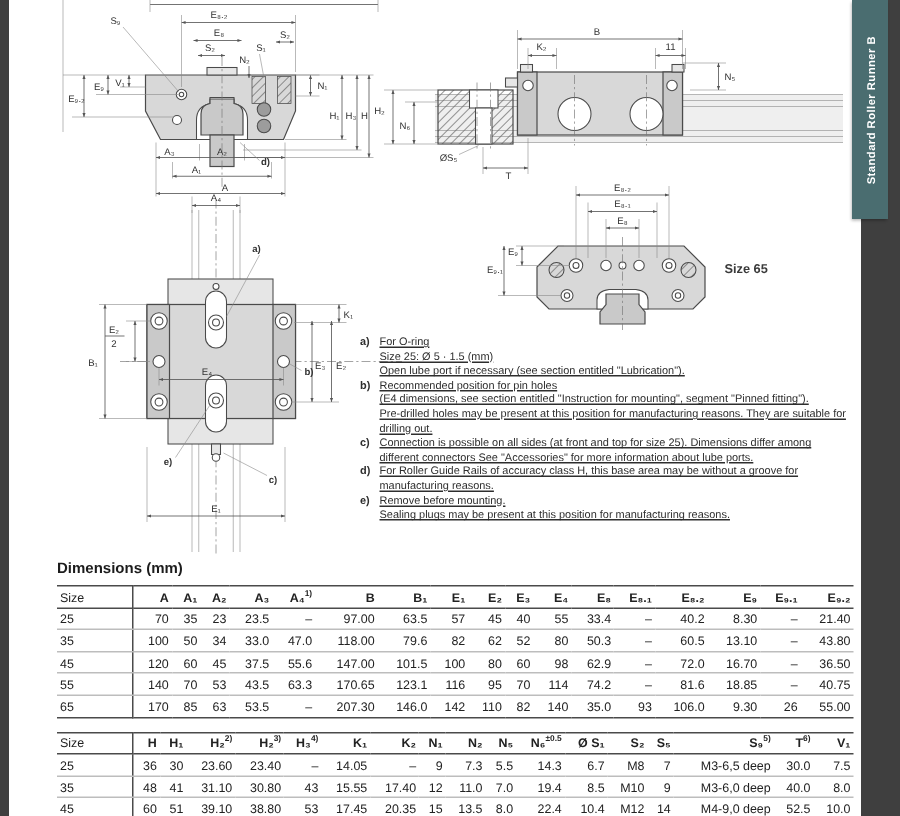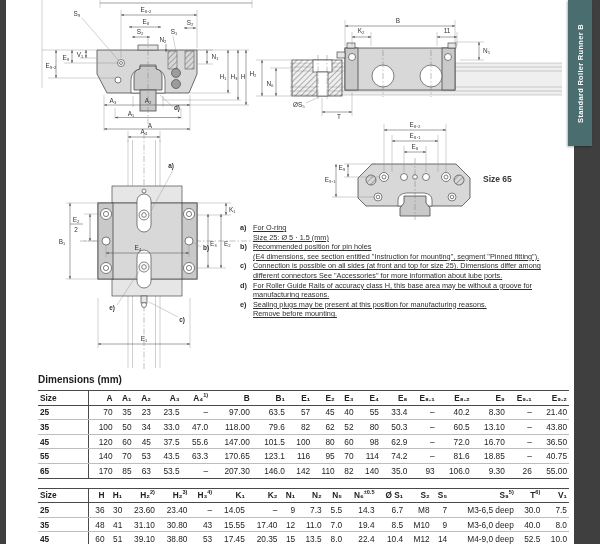--- a/index.html
+++ b/index.html
@@ -40,21 +40,21 @@
   .nkey{font-weight:bold;width:13px;flex:0 0 13px;}
   .nbody{flex:1;text-decoration:underline;}
 
   .dims{position:absolute;left:38px;top:374px;width:531px;}
   .dims h3{margin:0 0 5px 0;font-size:10px;color:#1c1c1c;}
   .dims table{width:100%;border-collapse:collapse;font-size:8.3px;color:#222;table-layout:auto;}
   .dims th{font-weight:bold;border-top:1.6px solid #4a4a4a;border-bottom:1.4px solid #4a4a4a;
     padding:1.8px 2px;text-align:right;white-space:nowrap;}
   .dims td{border-bottom:1px solid #bdbdbd;padding:1.8px 2px;text-align:right;white-space:nowrap;}
   .dims tbody tr:last-child td{border-bottom:1.6px solid #4a4a4a;margin-top:10px;}
-  .dims th:first-child,.dims td:first-child{text-align:left;border-right:1px solid #4a4a4a;width:46px;font-weight:bold;}
+  .dims th:first-child,.dims td:first-child{text-align:left;border-right:1px solid #4a4a4a;width:46px;font-weight:normal;}
   .dims sup{font-size:5.6px;line-height:0;}
   .dims .t2{margin-top:9px;}
 </style>
 </head>
 <body>
 
 <div class="chrome-left"></div>
 <div class="chrome-right"></div>
 <div class="side-tab">
   <span>Standard Roller Runner B</span>
@@ -342,46 +342,48 @@
     <text x="144" y="341" text-anchor="middle">E₁</text>
   </g>
 </svg>
 
 <div class="notes">
     <div class="note">
       <span class="nkey">a)</span>
       <div class="nbody">
         <div>For O-ring</div>
         <div>Size 25: Ø 5 · 1.5 (mm)</div>
+        <div>Open lube port if necessary (see section entitled "Lubrication").</div>
       </div>
     </div>
     <div class="note">
       <span class="nkey">b)</span>
       <div class="nbody">
         <div>Recommended position for pin holes</div>
         <div>(E4 dimensions, see section entitled "Instruction for mounting", segment "Pinned fitting").</div>
+        <div>Pre-drilled holes may be present at this position for manufacturing reasons. They are suitable for drilling out.</div>
       </div>
     </div>
     <div class="note">
       <span class="nkey">c)</span>
       <div class="nbody">
         <div>Connection is possible on all sides (at front and top for size 25). Dimensions differ among different connectors See "Accessories" for more information about lube ports.</div>
       </div>
     </div>
     <div class="note">
       <span class="nkey">d)</span>
       <div class="nbody">
         <div>For Roller Guide Rails of accuracy class H, this base area may be without a groove for manufacturing reasons.</div>
       </div>
     </div>
     <div class="note">
       <span class="nkey">e)</span>
       <div class="nbody">
+        <div>Remove before mounting.</div>
         <div>Sealing plugs may be present at this position for manufacturing reasons.</div>
-        <div>Remove before mounting.</div>
       </div>
     </div>
   </div>
 
 <div class="dims">
   <h3>Dimensions (mm)</h3>
   <table class="t1">
       <thead>
         <tr>
           <th>Size</th>

